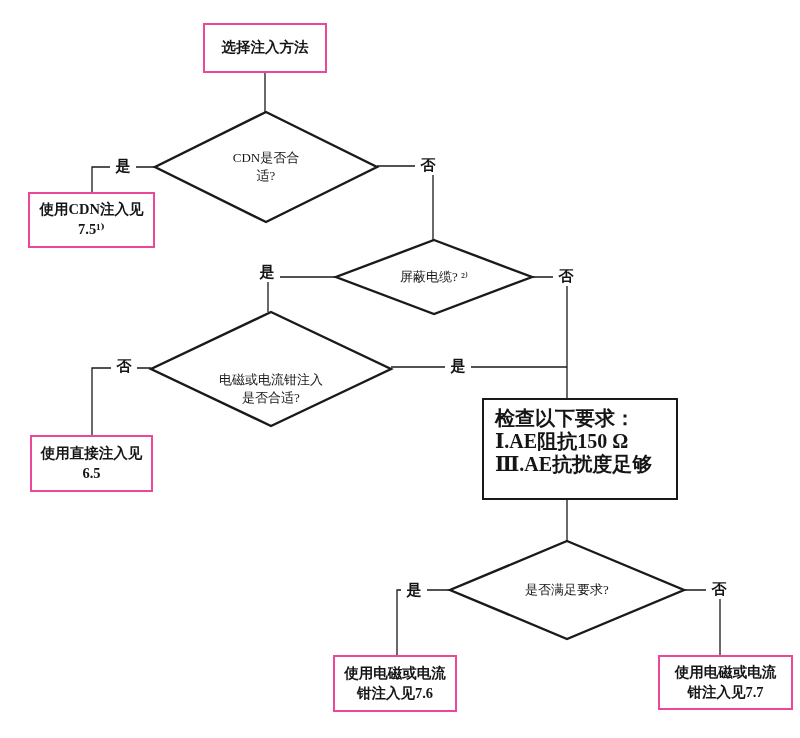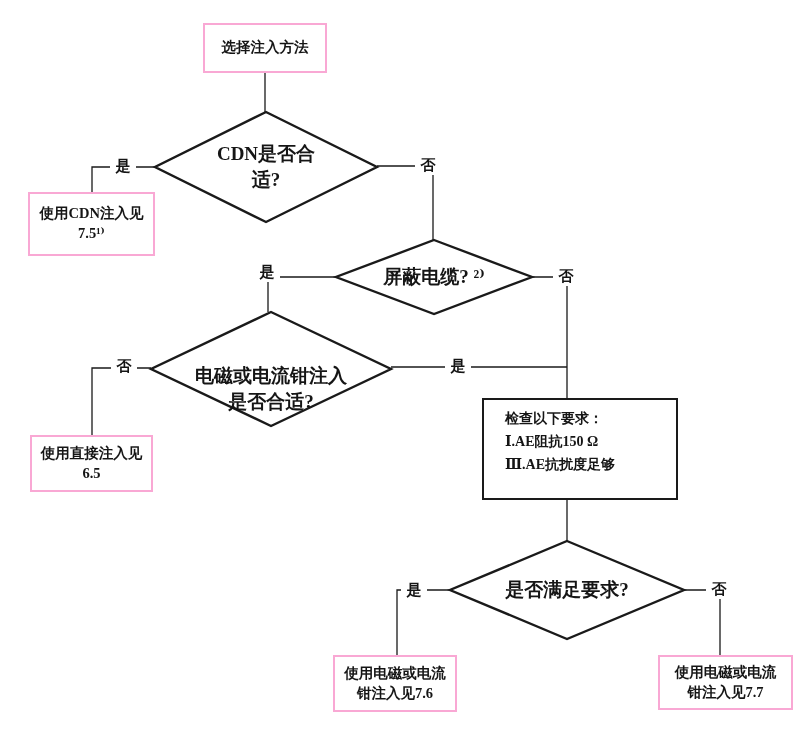--- a/index.html
+++ b/index.html
@@ -6,62 +6,62 @@
   html, body { width: 800px; height: 738px; background: #ffffff; overflow: hidden; }
   body {
     position: relative;
     font-family: "Liberation Serif", "DejaVu Serif", serif;
     color: #151515;
   }
   #wires { position: absolute; left: 0; top: 0; width: 800px; height: 738px; }
 
   .node-box {
     position: absolute;
-    border: 2px solid #f9a8d4;
+    border: 2px solid #ec4899;
     background: #ffffff;
     display: flex;
     align-items: center;
     justify-content: center;
     text-align: center;
     font-size: 14.5px;
     font-weight: 600;
     line-height: 1.35;
     white-space: pre-line;
   }
   .diamond-label {
     position: absolute;
     display: flex;
     align-items: center;
     justify-content: center;
     text-align: center;
-    font-size: 19px;
-    font-weight: 700;
+    font-size: 13px;
+    font-weight: 400;
     line-height: 1.35;
     white-space: pre-line;
     pointer-events: none;
   }
   .edge-label {
     position: absolute;
     width: 26px;
     height: 20px;
     background: #ffffff;
     display: flex;
     align-items: center;
     justify-content: center;
     font-size: 15px;
     font-weight: 600;
     line-height: 1;
   }
   .check-box {
     position: absolute;
     border: 2px solid #1a1a1a;
     background: #ffffff;
-    font-size: 14px;
+    font-size: 20px;
     font-weight: 600;
-    padding: 7px 6px 0 21px;
+    padding: 7px 6px 0 11px;
     text-align: left;
   }
   .check-box .check-line { display: block; line-height: 23px; }
 </style>
 </head>
 <body>
 
 <svg id="wires" viewBox="0 0 800 738" xmlns="http://www.w3.org/2000/svg">
   <g stroke="#1a1a1a" stroke-width="1.3" fill="none">
 
@@ -88,21 +88,21 @@
   <g stroke="#1a1a1a" stroke-width="2.4" fill="#ffffff">
     <polygon points="266,112 377,167 266,222 155,167"></polygon>
     <polygon points="434,240 532,277 434,314 336,277"></polygon>
     <polygon points="271,312 391,369 271,426 151,369"></polygon>
     <polygon points="567,541 684,590 567,639 450,590"></polygon>
   </g>
 </svg>
 
 <div class="node-box" style="left:203px; top:23px; width:124px; height:50px;">选择注入方法</div>
 
-<div class="node-box" style="left:28px; top:192px; width:127px; height:64px;">使用CDN注入见
+<div class="node-box" style="left:28px; top:192px; width:127px; height:56px;">使用CDN注入见
 7.5¹⁾</div>
 
 <div class="node-box" style="left:30px; top:435px; width:123px; height:57px;">使用直接注入见
 6.5</div>
 
 <div class="check-box" style="left:482px; top:398px; width:196px; height:102px;">
   <span class="check-line">检查以下要求：</span>
   <span class="check-line">Ⅰ.AE阻抗150 Ω</span>
   <span class="check-line">Ⅲ.AE抗扰度足够</span>
 </div>

